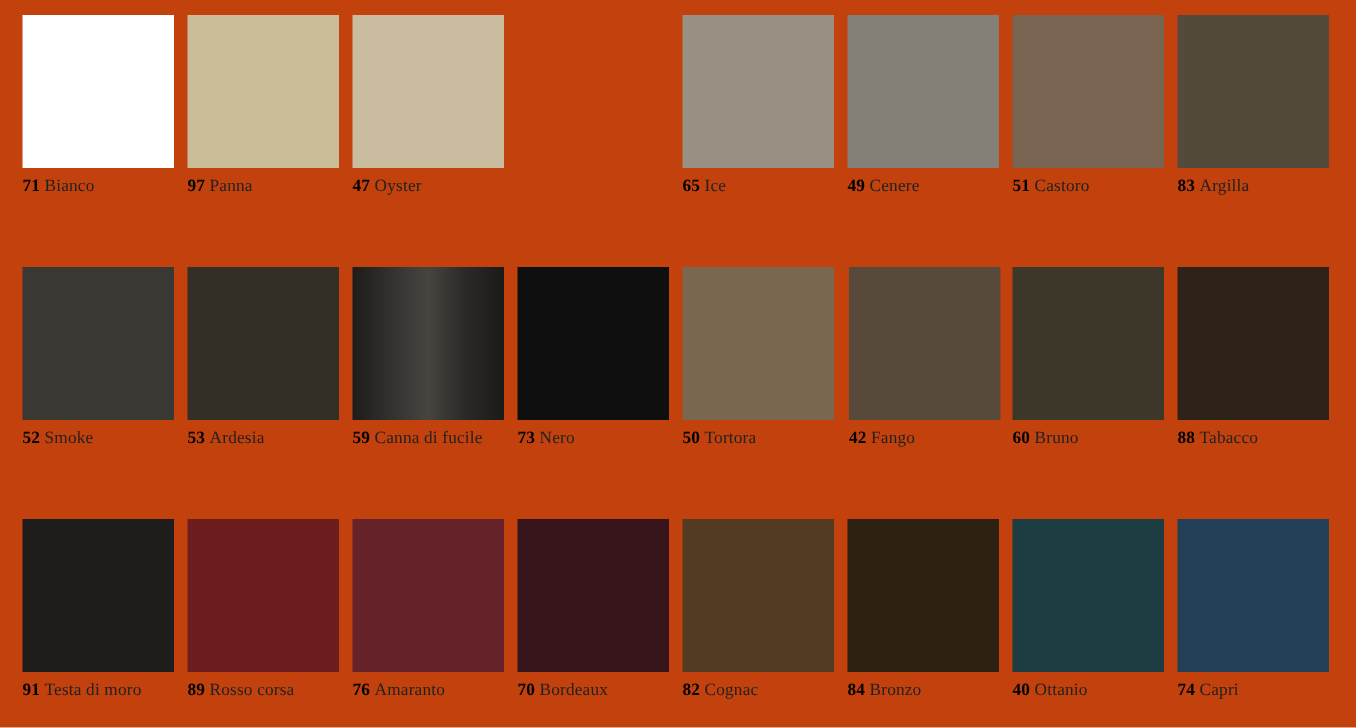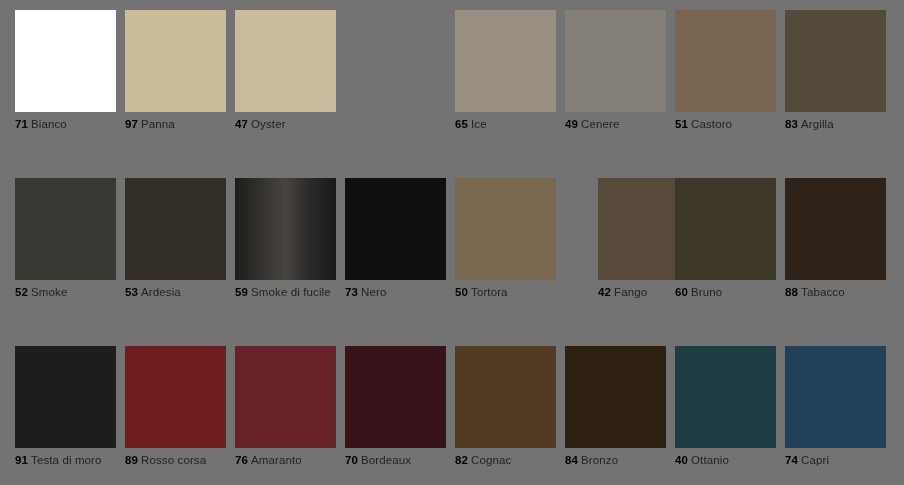--- a/index.html
+++ b/index.html
@@ -13,21 +13,22 @@
     height: 485px;
     overflow: hidden;
     font-family: "Liberation Sans", "DejaVu Sans", sans-serif;
     -webkit-font-smoothing: antialiased;
   }
 
   #palette-sheet {
     position: relative;
     width: 904px;
     height: 485px;
-    background: #737373;
+    background: #c2410c;
+    font-family: Liberation Serif, serif;
   }
 
   .swatch-row {
     position: absolute;
     left: 0;
     width: 904px;
     height: 137px;
   }
   .swatch-row[data-row="0"] { top: 5px; }
   .swatch-row[data-row="1"] { top: 173px; }
@@ -108,31 +109,31 @@
       <div class="swatch-cell" style="left: 15px; padding-left: 20px;">
         <div class="swatch-chip" style="background: rgb(58, 56, 51);"></div>
         <div class="swatch-label"><span class="swatch-code">52</span><span class="swatch-name">Smoke</span></div>
       </div>
       <div class="swatch-cell" style="left: 125px;">
         <div class="swatch-chip" style="background: rgb(51, 47, 38);"></div>
         <div class="swatch-label"><span class="swatch-code">53</span><span class="swatch-name">Ardesia</span></div>
       </div>
       <div class="swatch-cell" style="left: 235px;">
         <div class="swatch-chip" style="background: linear-gradient(to right, rgb(29, 28, 26), rgb(51, 49, 46), rgb(71, 68, 64), rgb(42, 41, 39), rgb(27, 26, 24));"></div>
-        <div class="swatch-label"><span class="swatch-code">59</span><span class="swatch-name">Smoke di fucile</span></div>
+        <div class="swatch-label"><span class="swatch-code">59</span><span class="swatch-name">Canna di fucile</span></div>
       </div>
       <div class="swatch-cell" style="left: 345px;">
         <div class="swatch-chip" style="background: rgb(16, 15, 15);"></div>
         <div class="swatch-label"><span class="swatch-code">73</span><span class="swatch-name">Nero</span></div>
       </div>
       <div class="swatch-cell" style="left: 455px;">
         <div class="swatch-chip" style="background: rgb(122, 103, 80);"></div>
         <div class="swatch-label"><span class="swatch-code">50</span><span class="swatch-name">Tortora</span></div>
       </div>
-      <div class="swatch-cell" style="left: 598px;">
+      <div class="swatch-cell" style="left: 566px;">
         <div class="swatch-chip" style="background: rgb(88, 74, 59);"></div>
         <div class="swatch-label"><span class="swatch-code">42</span><span class="swatch-name">Fango</span></div>
       </div>
       <div class="swatch-cell" style="left: 675px;">
         <div class="swatch-chip" style="background: rgb(60, 55, 41);"></div>
         <div class="swatch-label"><span class="swatch-code">60</span><span class="swatch-name">Bruno</span></div>
       </div>
       <div class="swatch-cell" style="left: 785px;">
         <div class="swatch-chip" style="background: rgb(47, 34, 25);"></div>
         <div class="swatch-label"><span class="swatch-code">88</span><span class="swatch-name">Tabacco</span></div>

